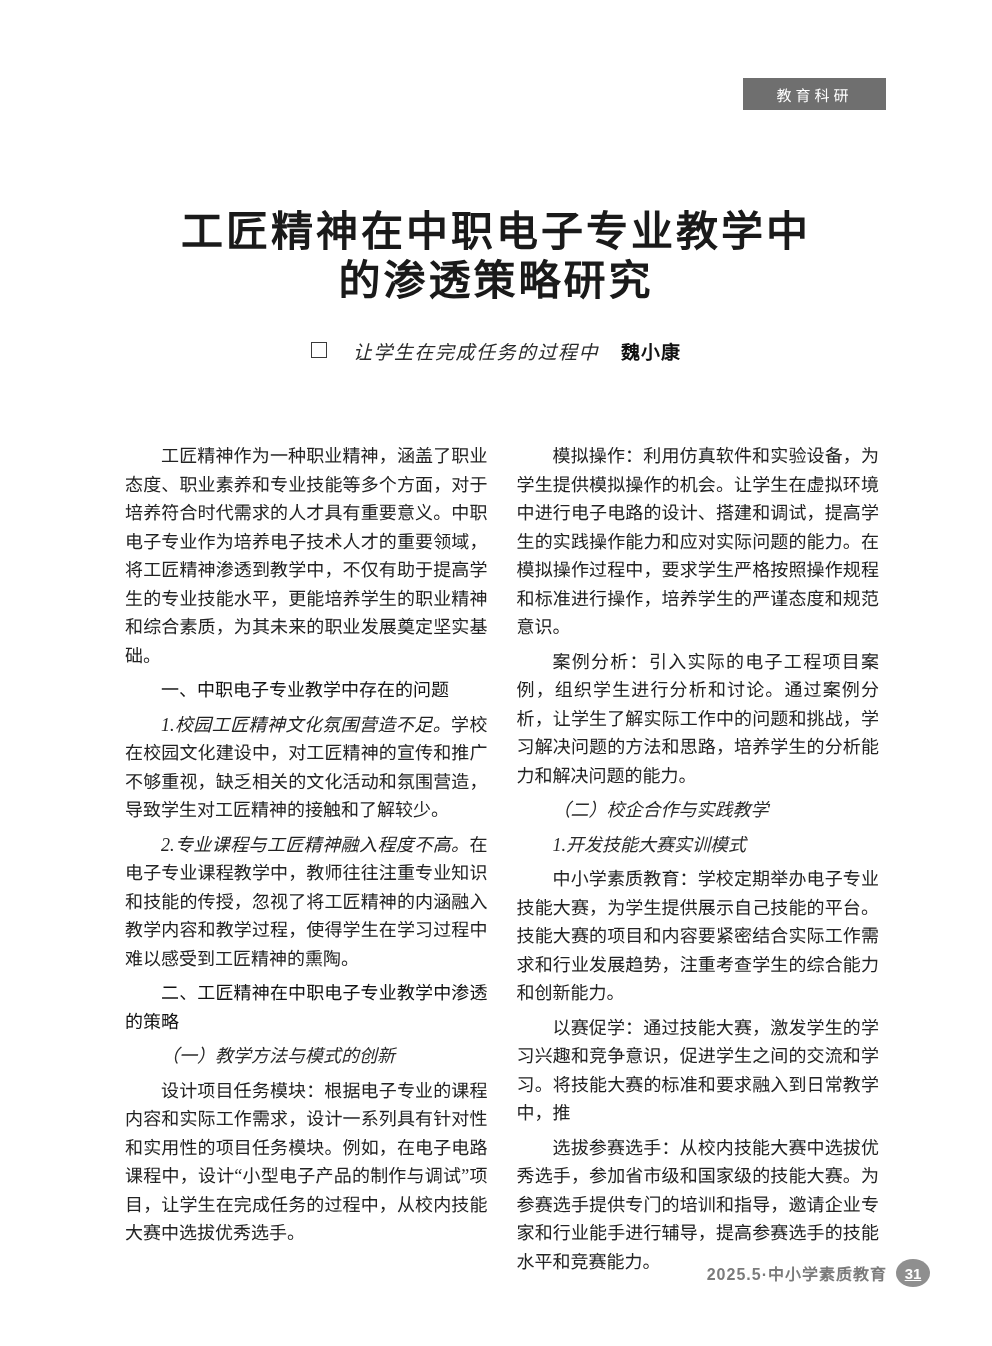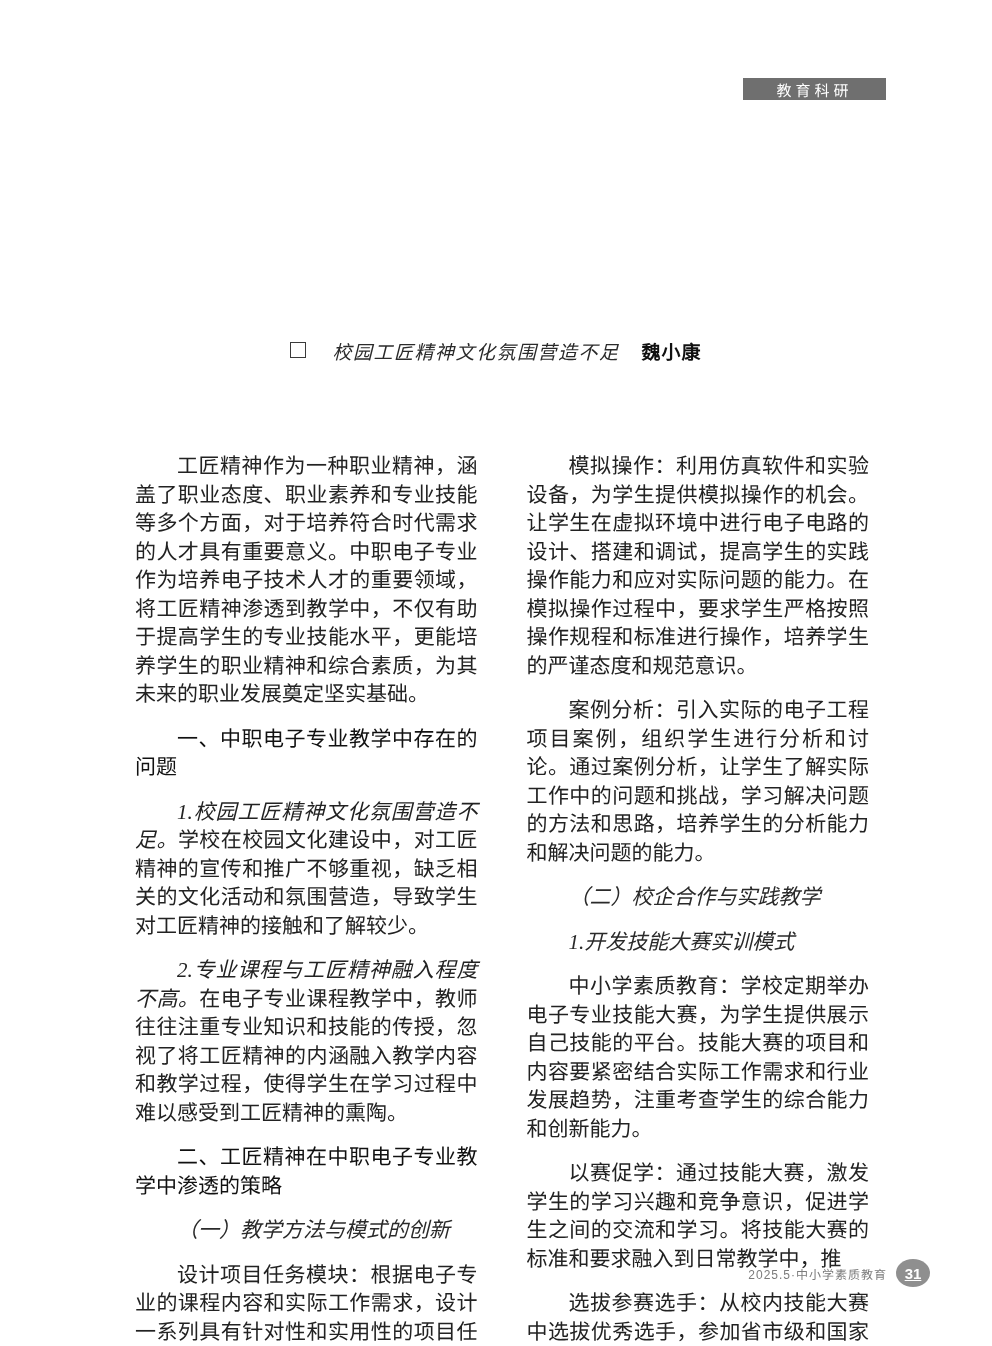--- a/index.html
+++ b/index.html
@@ -12,21 +12,21 @@
   .page{
     position:relative;
     width:992px;height:1346px;
     background:#ffffff;
     overflow:hidden;
     font-family:"Liberation Serif","DejaVu Serif",serif;
     color:var(--ink);
   }
   
   .badge{
-    position:absolute;left:743px;top:78px;width:143px;height:22px;
+    position:absolute;left:743px;top:78px;width:143px;height:32px;
     background:var(--badge-bg);
     color:#ffffff;
     font-family:"Liberation Sans","DejaVu Sans",sans-serif;
     font-size:15px;letter-spacing:4px;
     display:flex;align-items:center;justify-content:center;
   }
   
   .title{
     position:absolute;left:0;right:0;top:207px;
     text-align:center;
@@ -59,64 +59,69 @@
     letter-spacing:1px;
     color:#111111;
   }
   
   .body{
     position:absolute;left:119px;top:436px;width:766px;
     display:flex;gap:17px;
   }
   .col{flex:1 1 0;min-width:0;}
   .col p, .col h3{
-    margin:16px;
-    font-size:21px;line-height:28.5px;
+    margin:6px;
+    font-size:18px;line-height:28.5px;
     text-align:justify;
     text-indent:2em;
     font-weight:normal;
     color:#222222;
   }
   .col h3{
     font-family:"Liberation Sans","DejaVu Sans",sans-serif;
     font-weight:400;
     color:#111111;
   }
   .kai{font-style:italic;}
   p.kai-line{font-style:italic;color:#2a2a2a;}
   
   .footer{
     position:absolute;top:1259px;right:62px;
     display:flex;align-items:center;gap:9px;
     font-family:"Liberation Sans","DejaVu Sans",sans-serif;
   }
   .footer .issue{
-    font-size:12px;letter-spacing:1px;
+    font-size:16px;letter-spacing:1px;
     color:var(--footer-text);
+    font-weight:bold;
   }
   .footer .page-circle{
     width:34px;height:28px;border-radius:50%;
     background:var(--circle-bg);
     color:#ffffff;font-size:15px;font-weight:700;
     display:flex;align-items:center;justify-content:center;text-decoration:underline;
   }
 </style>
 </head>
 <body>
 
 <div class="page">
 
   <div class="badge">
     <span>教育科研</span>
   </div>
 
+  <div class="title">
+    <div>工匠精神在中职电子专业教学中</div>
+    <div>的渗透策略研究</div>
+  </div>
 
   <div class="byline">
     <span class="square"></span>
-    <span class="inst">校园工匠精神文化氛围营造不足</span>
+    <span class="inst">让学生在完成任务的过程中</span>
     <span class="name">魏小康</span>
   </div>
 
   <div class="body">
 
     <div class="col">
       <p>工匠精神作为一种职业精神，涵盖了职业态度、职业素养和专业技能等多个方面，对于培养符合时代需求的人才具有重要意义。中职电子专业作为培养电子技术人才的重要领域，将工匠精神渗透到教学中，不仅有助于提高学生的专业技能水平，更能培养学生的职业精神和综合素质，为其未来的职业发展奠定坚实基础。</p>
       <h3>一、中职电子专业教学中存在的问题</h3>
       <p><span class="kai">1.校园工匠精神文化氛围营造不足。</span><span>学校在校园文化建设中，对工匠精神的宣传和推广不够重视，缺乏相关的文化活动和氛围营造，导致学生对工匠精神的接触和了解较少。</span></p>
       <p><span class="kai">2.专业课程与工匠精神融入程度不高。</span><span>在电子专业课程教学中，教师往往注重专业知识和技能的传授，忽视了将工匠精神的内涵融入教学内容和教学过程，使得学生在学习过程中难以感受到工匠精神的熏陶。</span></p>

